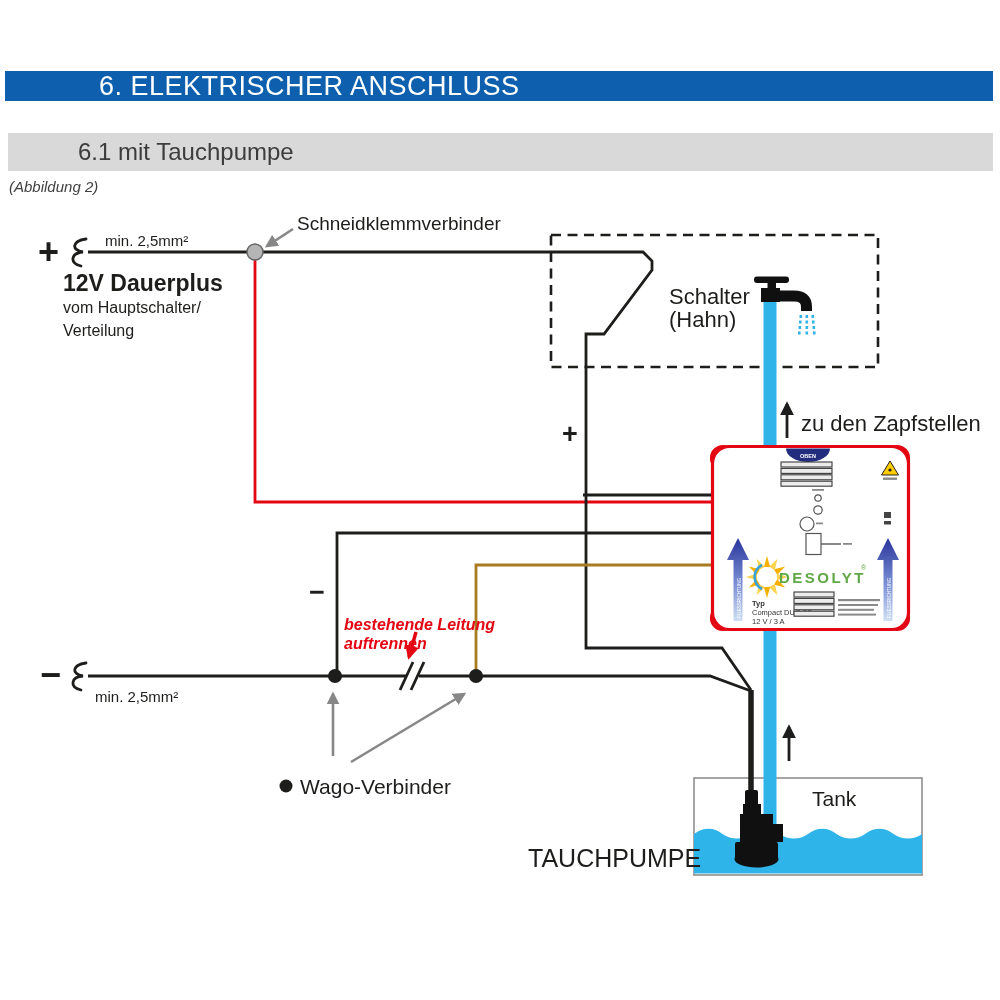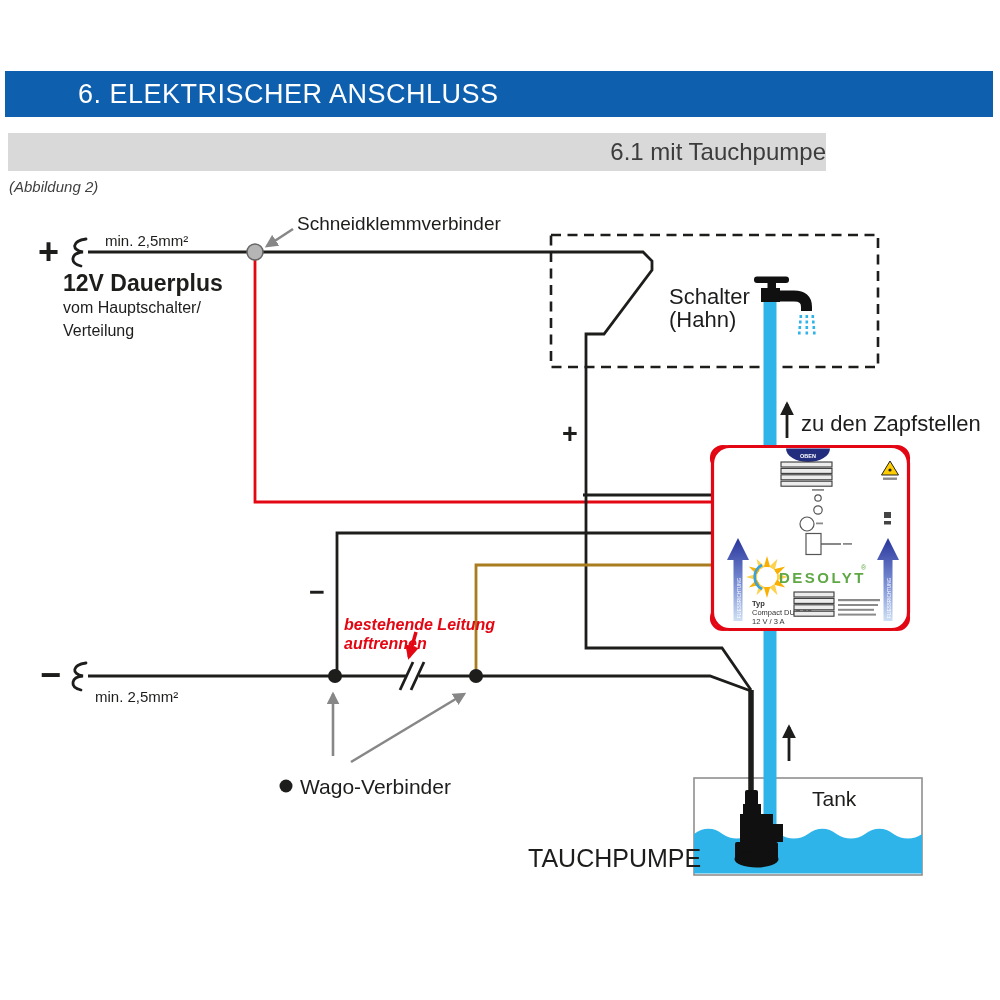--- a/index.html
+++ b/index.html
@@ -1,22 +1,22 @@
 <!DOCTYPE html>
 <html><head>
 <meta charset="utf-8">
 <style>
   html,body{margin:0;padding:0;background:#ffffff;width:1000px;height:1000px;overflow:hidden;
             font-family:"Liberation Sans",sans-serif;}
   .stage{position:relative;width:1000px;height:1000px;background:#fff;}
-  .bar-blue{position:absolute;left:5px;top:71px;width:988px;height:46px;background:#0e5fae;
-            display:flex;align-items:center;padding-left:73px;box-sizing:border-box;}
+  .bar-blue{position:absolute;left:5px;top:71px;width:988px;height:30px;background:#0e5fae;
+            display:flex;align-items:center;padding-left:94px;box-sizing:border-box;}
   .bar-blue span{color:#ffffff;font-size:27px;letter-spacing:0.5px;}
-  .bar-gray{position:absolute;left:8px;top:133px;width:818px;height:38px;background:#d9d9d9;
-            display:flex;align-items:center;padding-left:70px;box-sizing:border-box;justify-content:flex-end;}
+  .bar-gray{position:absolute;left:8px;top:133px;width:985px;height:38px;background:#d9d9d9;
+            display:flex;align-items:center;padding-left:70px;box-sizing:border-box;}
   .bar-gray span{color:#3c3c3c;font-size:24px;}
   .fig-cap{position:absolute;left:9px;top:178px;font-size:15px;font-style:italic;color:#3f3f3f;}
   svg{position:absolute;left:0;top:0;}
   .wire{stroke:#1d1d1b;stroke-width:2.8;fill:none;stroke-linejoin:miter;}
   .cwire{stroke-width:2.8;fill:none;}
   .dash{fill:none;stroke:#1d1d1b;stroke-width:2.6;stroke-dasharray:10 6.5;}
   .ann{stroke:#878787;stroke-width:2.6;fill:none;}
   .lbl{fill:#1d1d1b;}
   .t15{font-size:15px;} .t16{font-size:16px;} .t19{font-size:19px;}
   .t21{font-size:21px;} .t22{font-size:22px;} .t23b{font-size:23px;font-weight:bold;}

